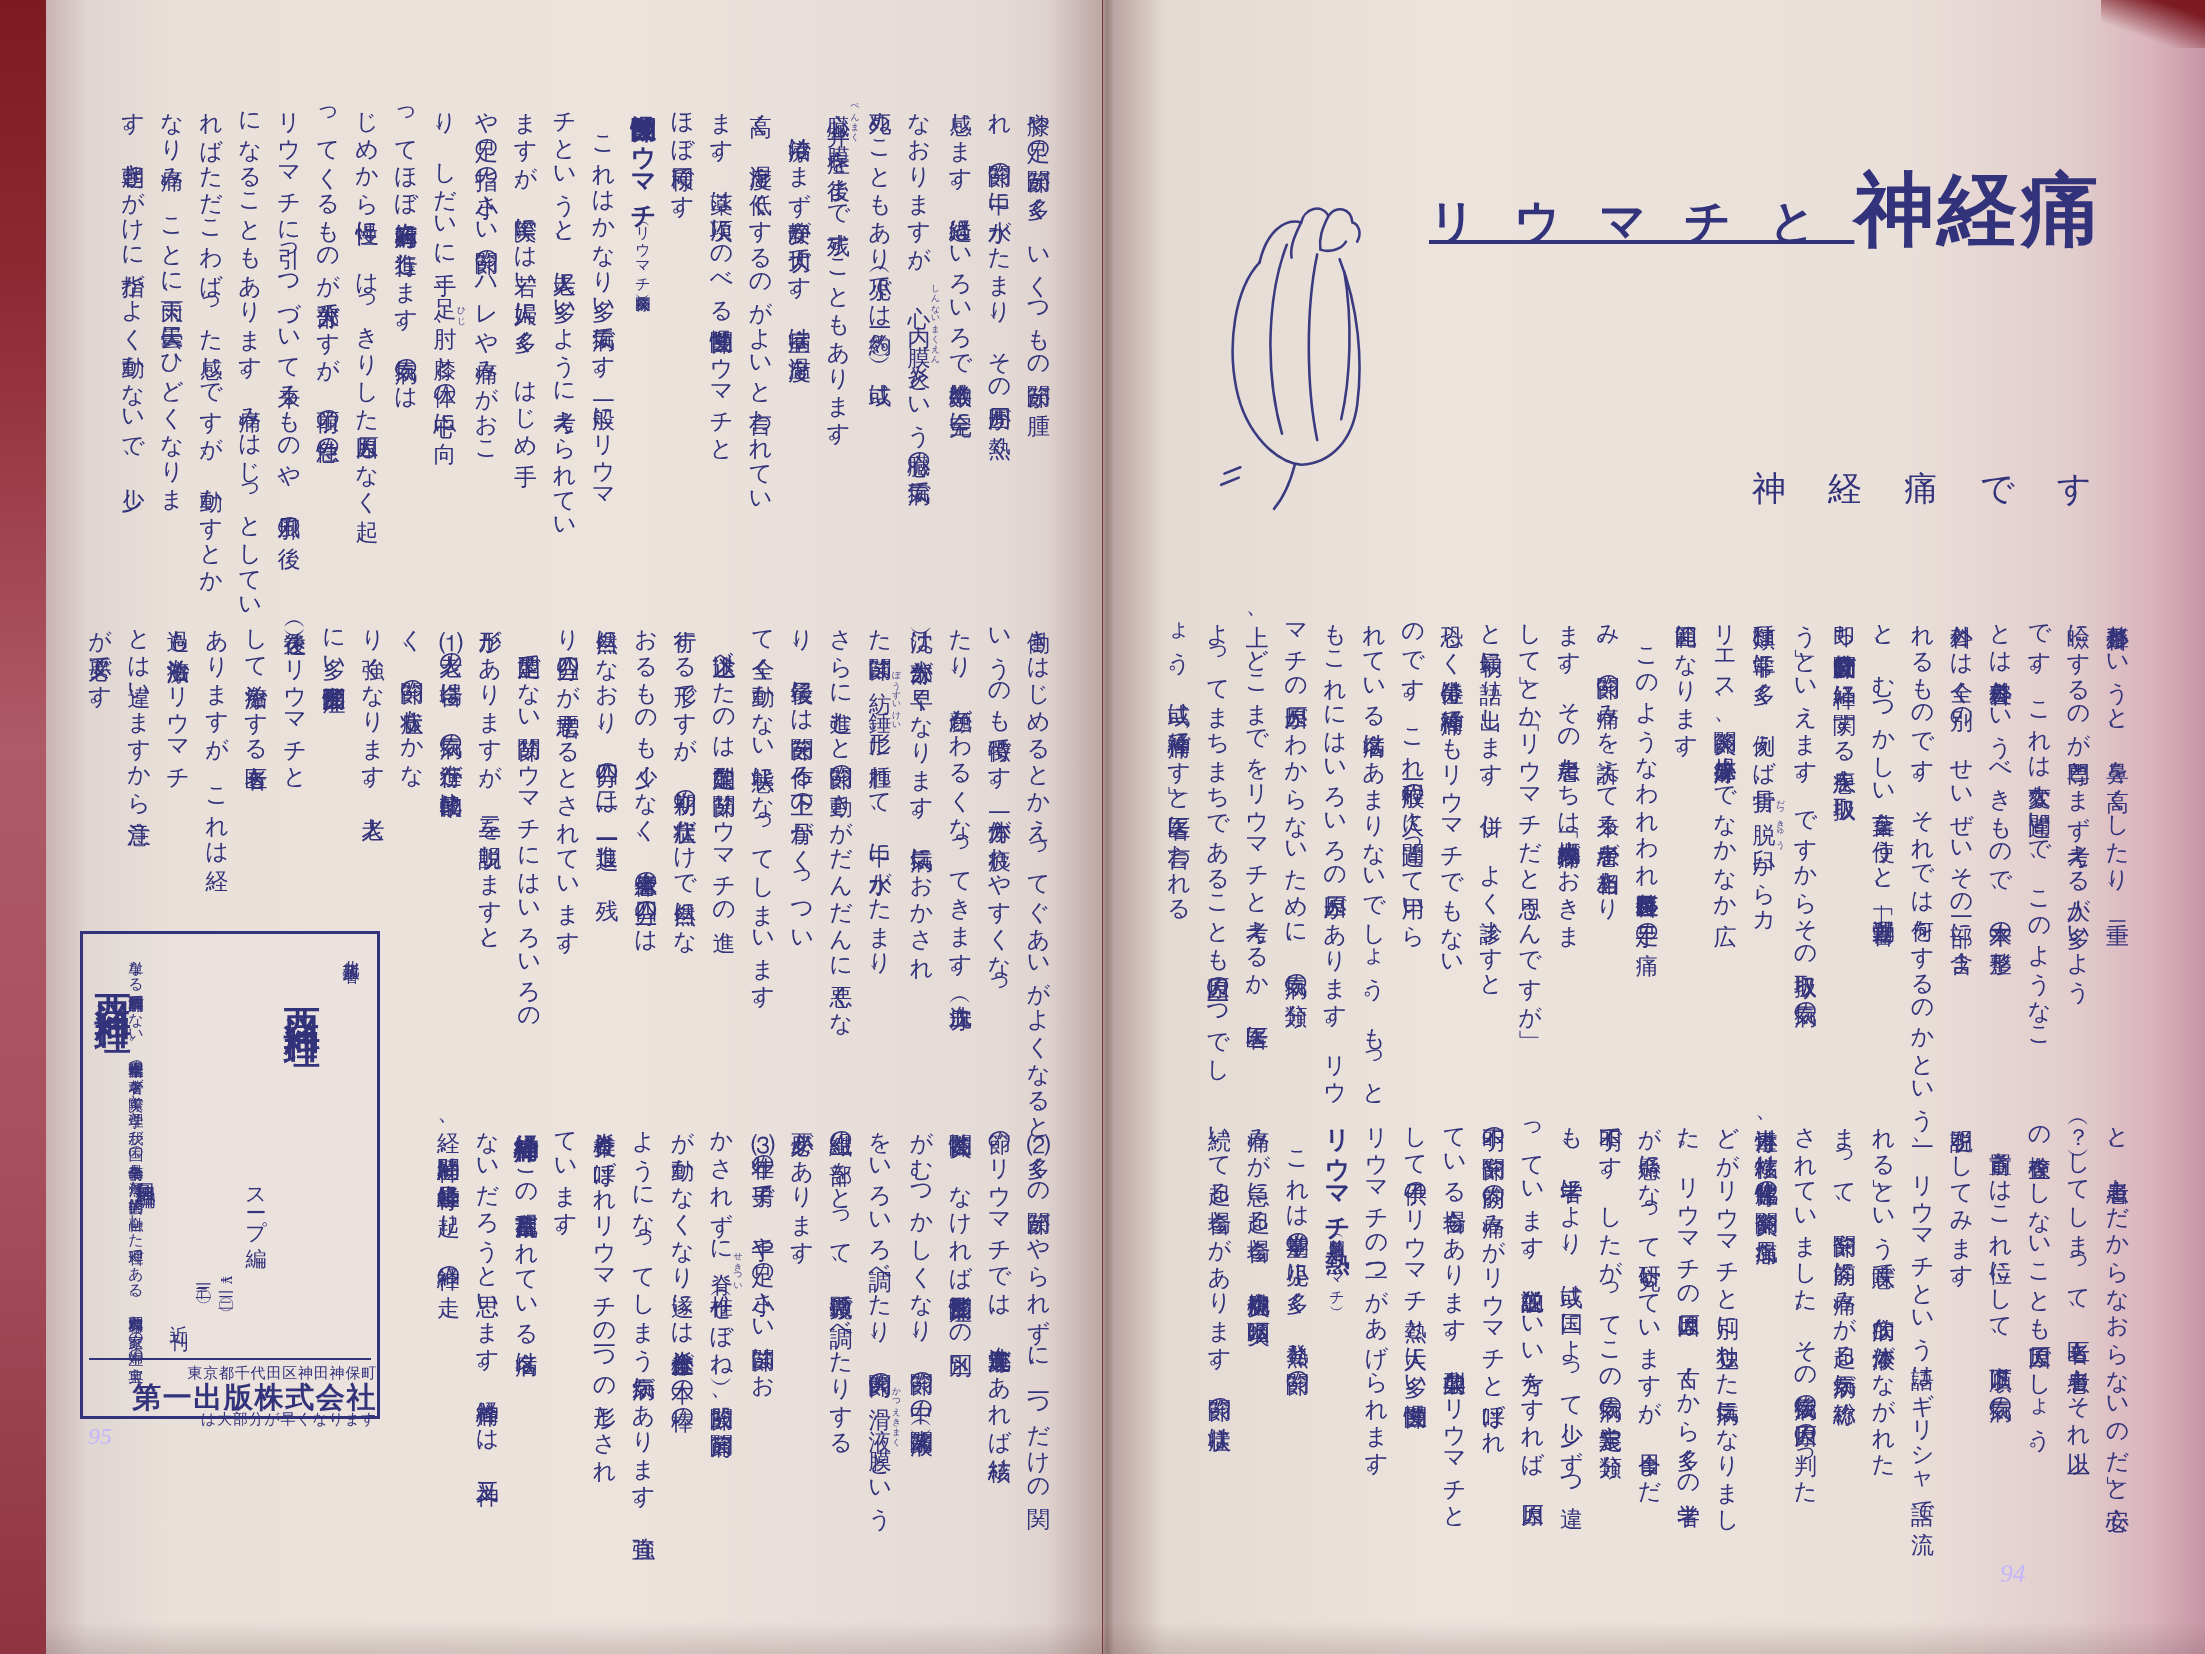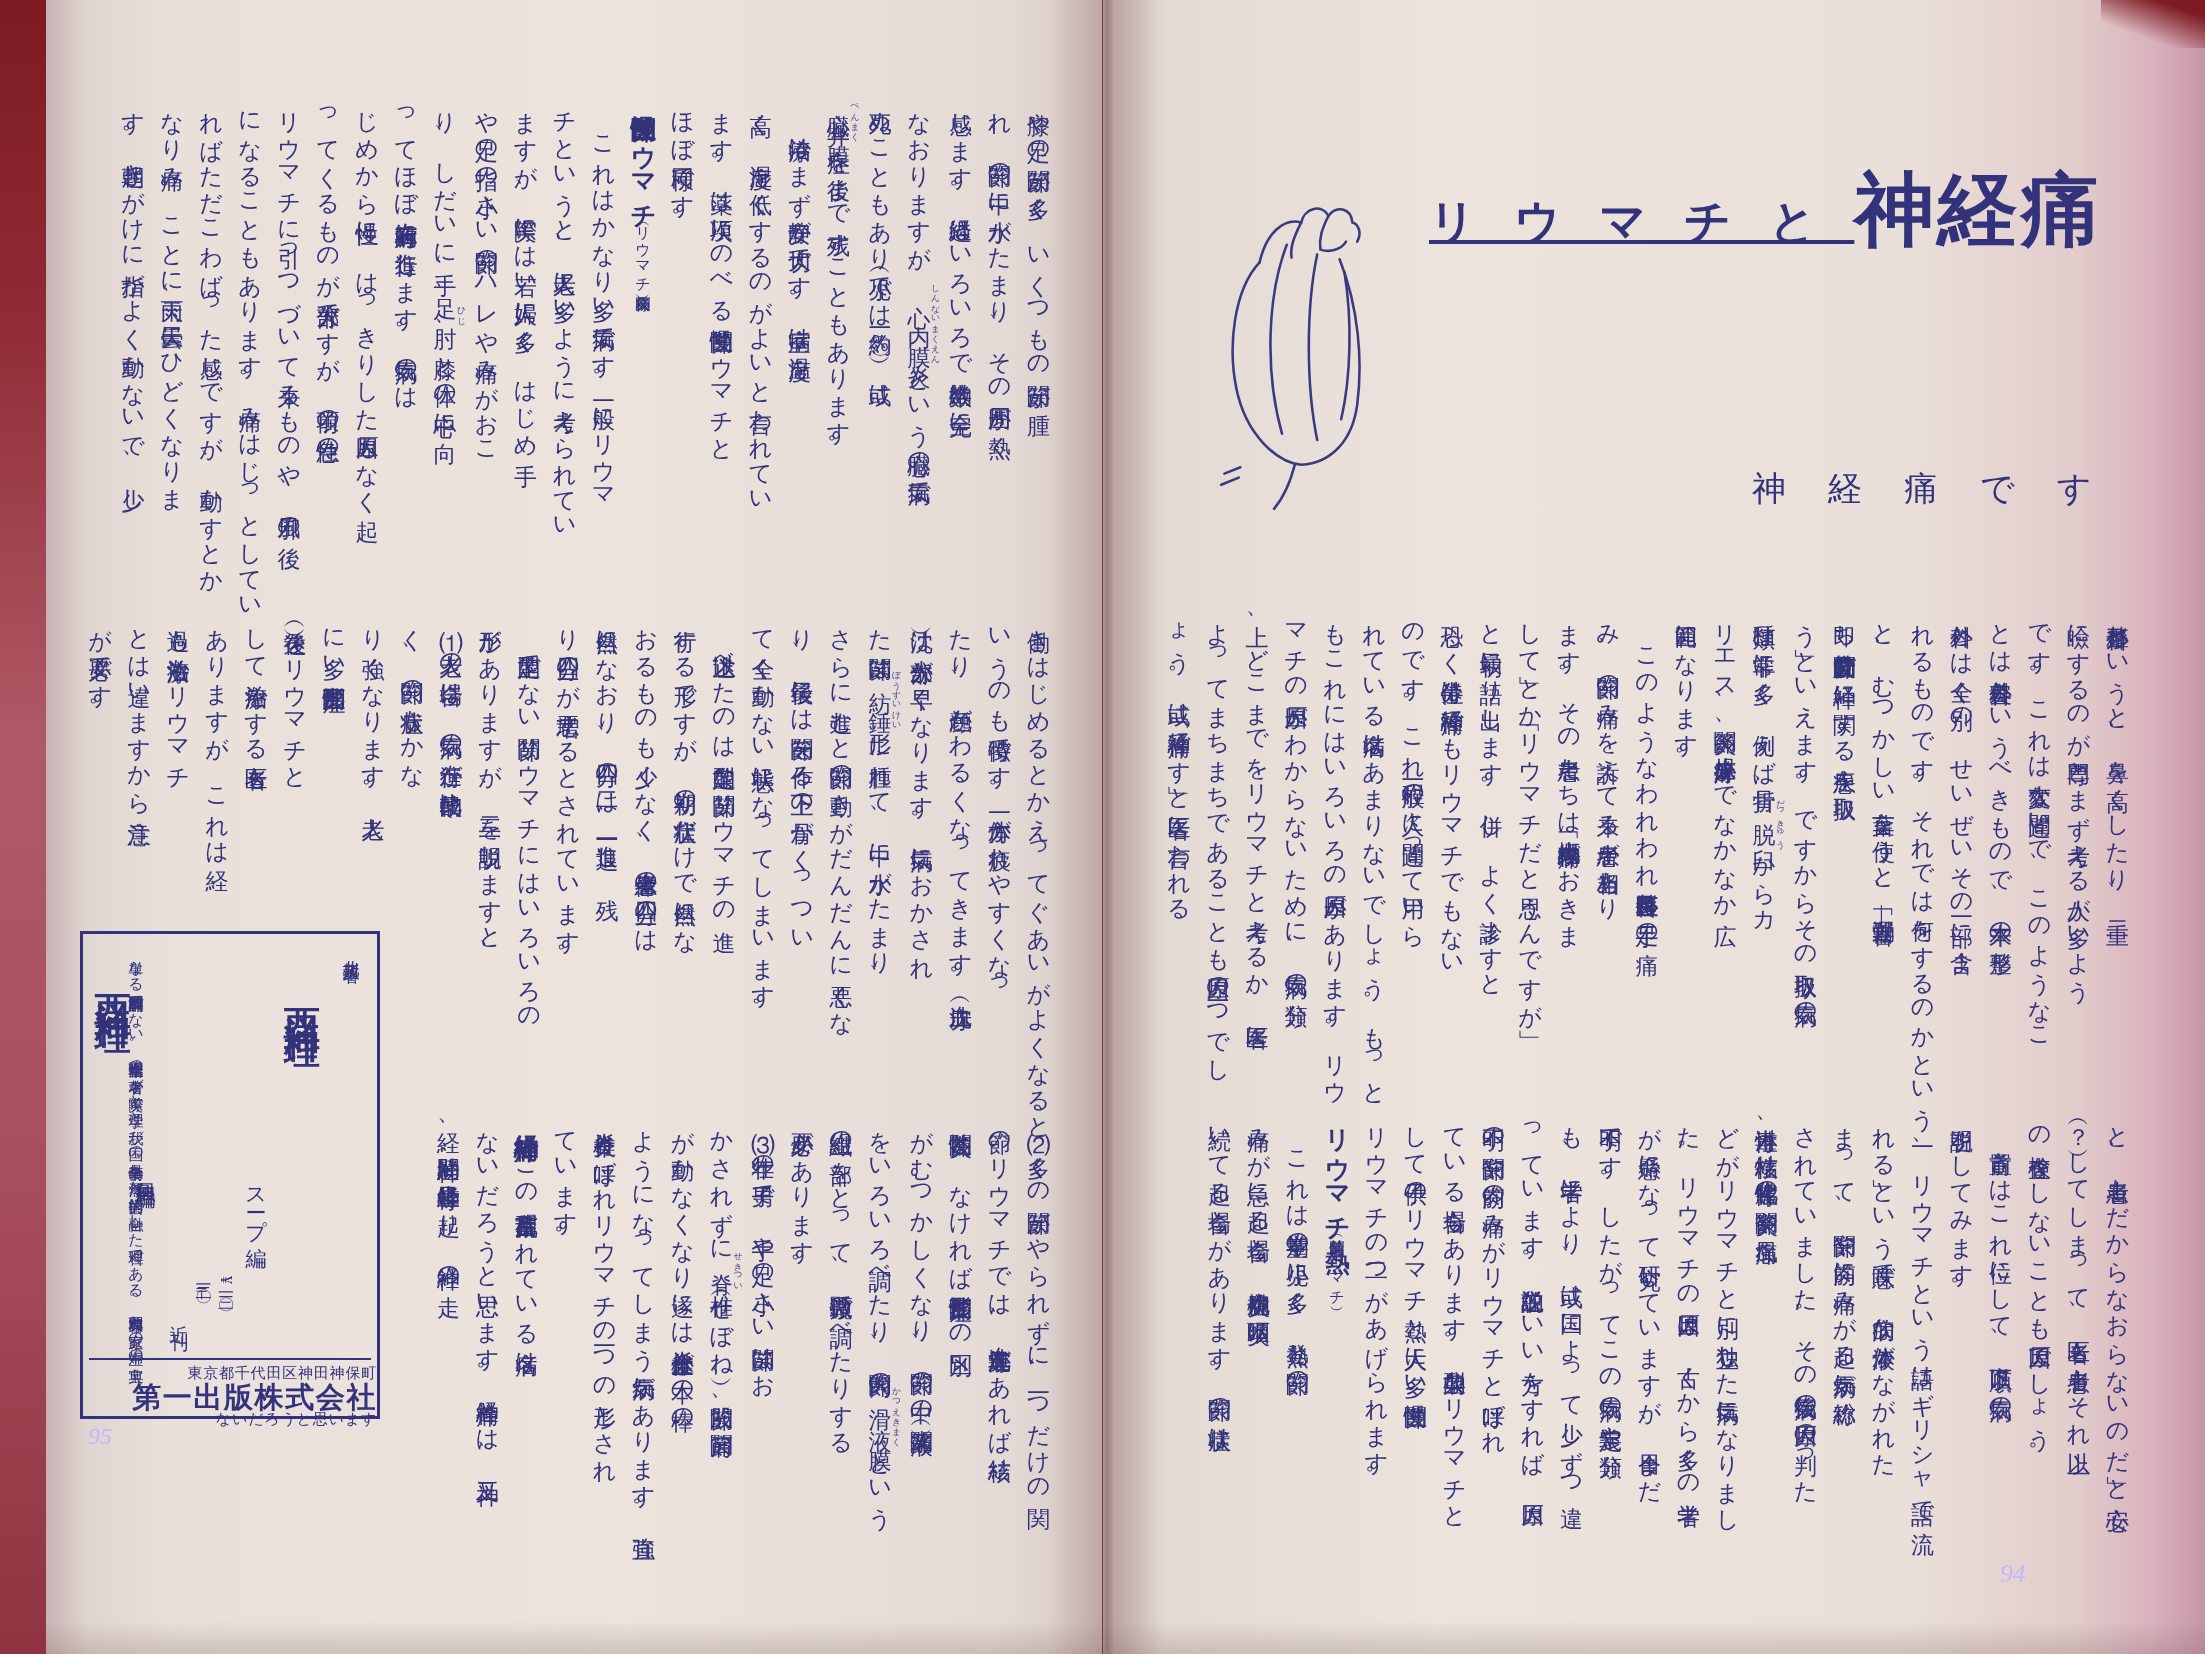--- a/index.html
+++ b/index.html
@@ -239,20 +239,20 @@
       <span class="v2">〒一二〇</span>
     </div>
     <div class="ad-blurb">単なる翻訳的西洋料理でない。料理生活五十年の著者が実際と学理と我が国の食品事情を渾然と芸術的に融合した料理である。料理専門家と家庭の主婦の宝典</div>
     <div class="v ad-title2">西洋料理</div>
     <div class="v ad-sub2">魚貝料理編</div>
     <div class="v ad-note2">近刊</div>
     <div class="ad-rule"></div>
     <div class="ad-address">
       <div class="small">東京都千代田区神田神保町</div>
       <div class="big">第一出版株式会社</div>
-      <div class="small">ないだろうと思います</div>
+      <div class="small">は大部分が早くなります</div>
     </div>
   </div>
 
   <div class="pagenum" id="pn-left">95</div>
   <div class="pagenum" id="pn-right">94</div>
 </div>
 
 
 </body></html>

